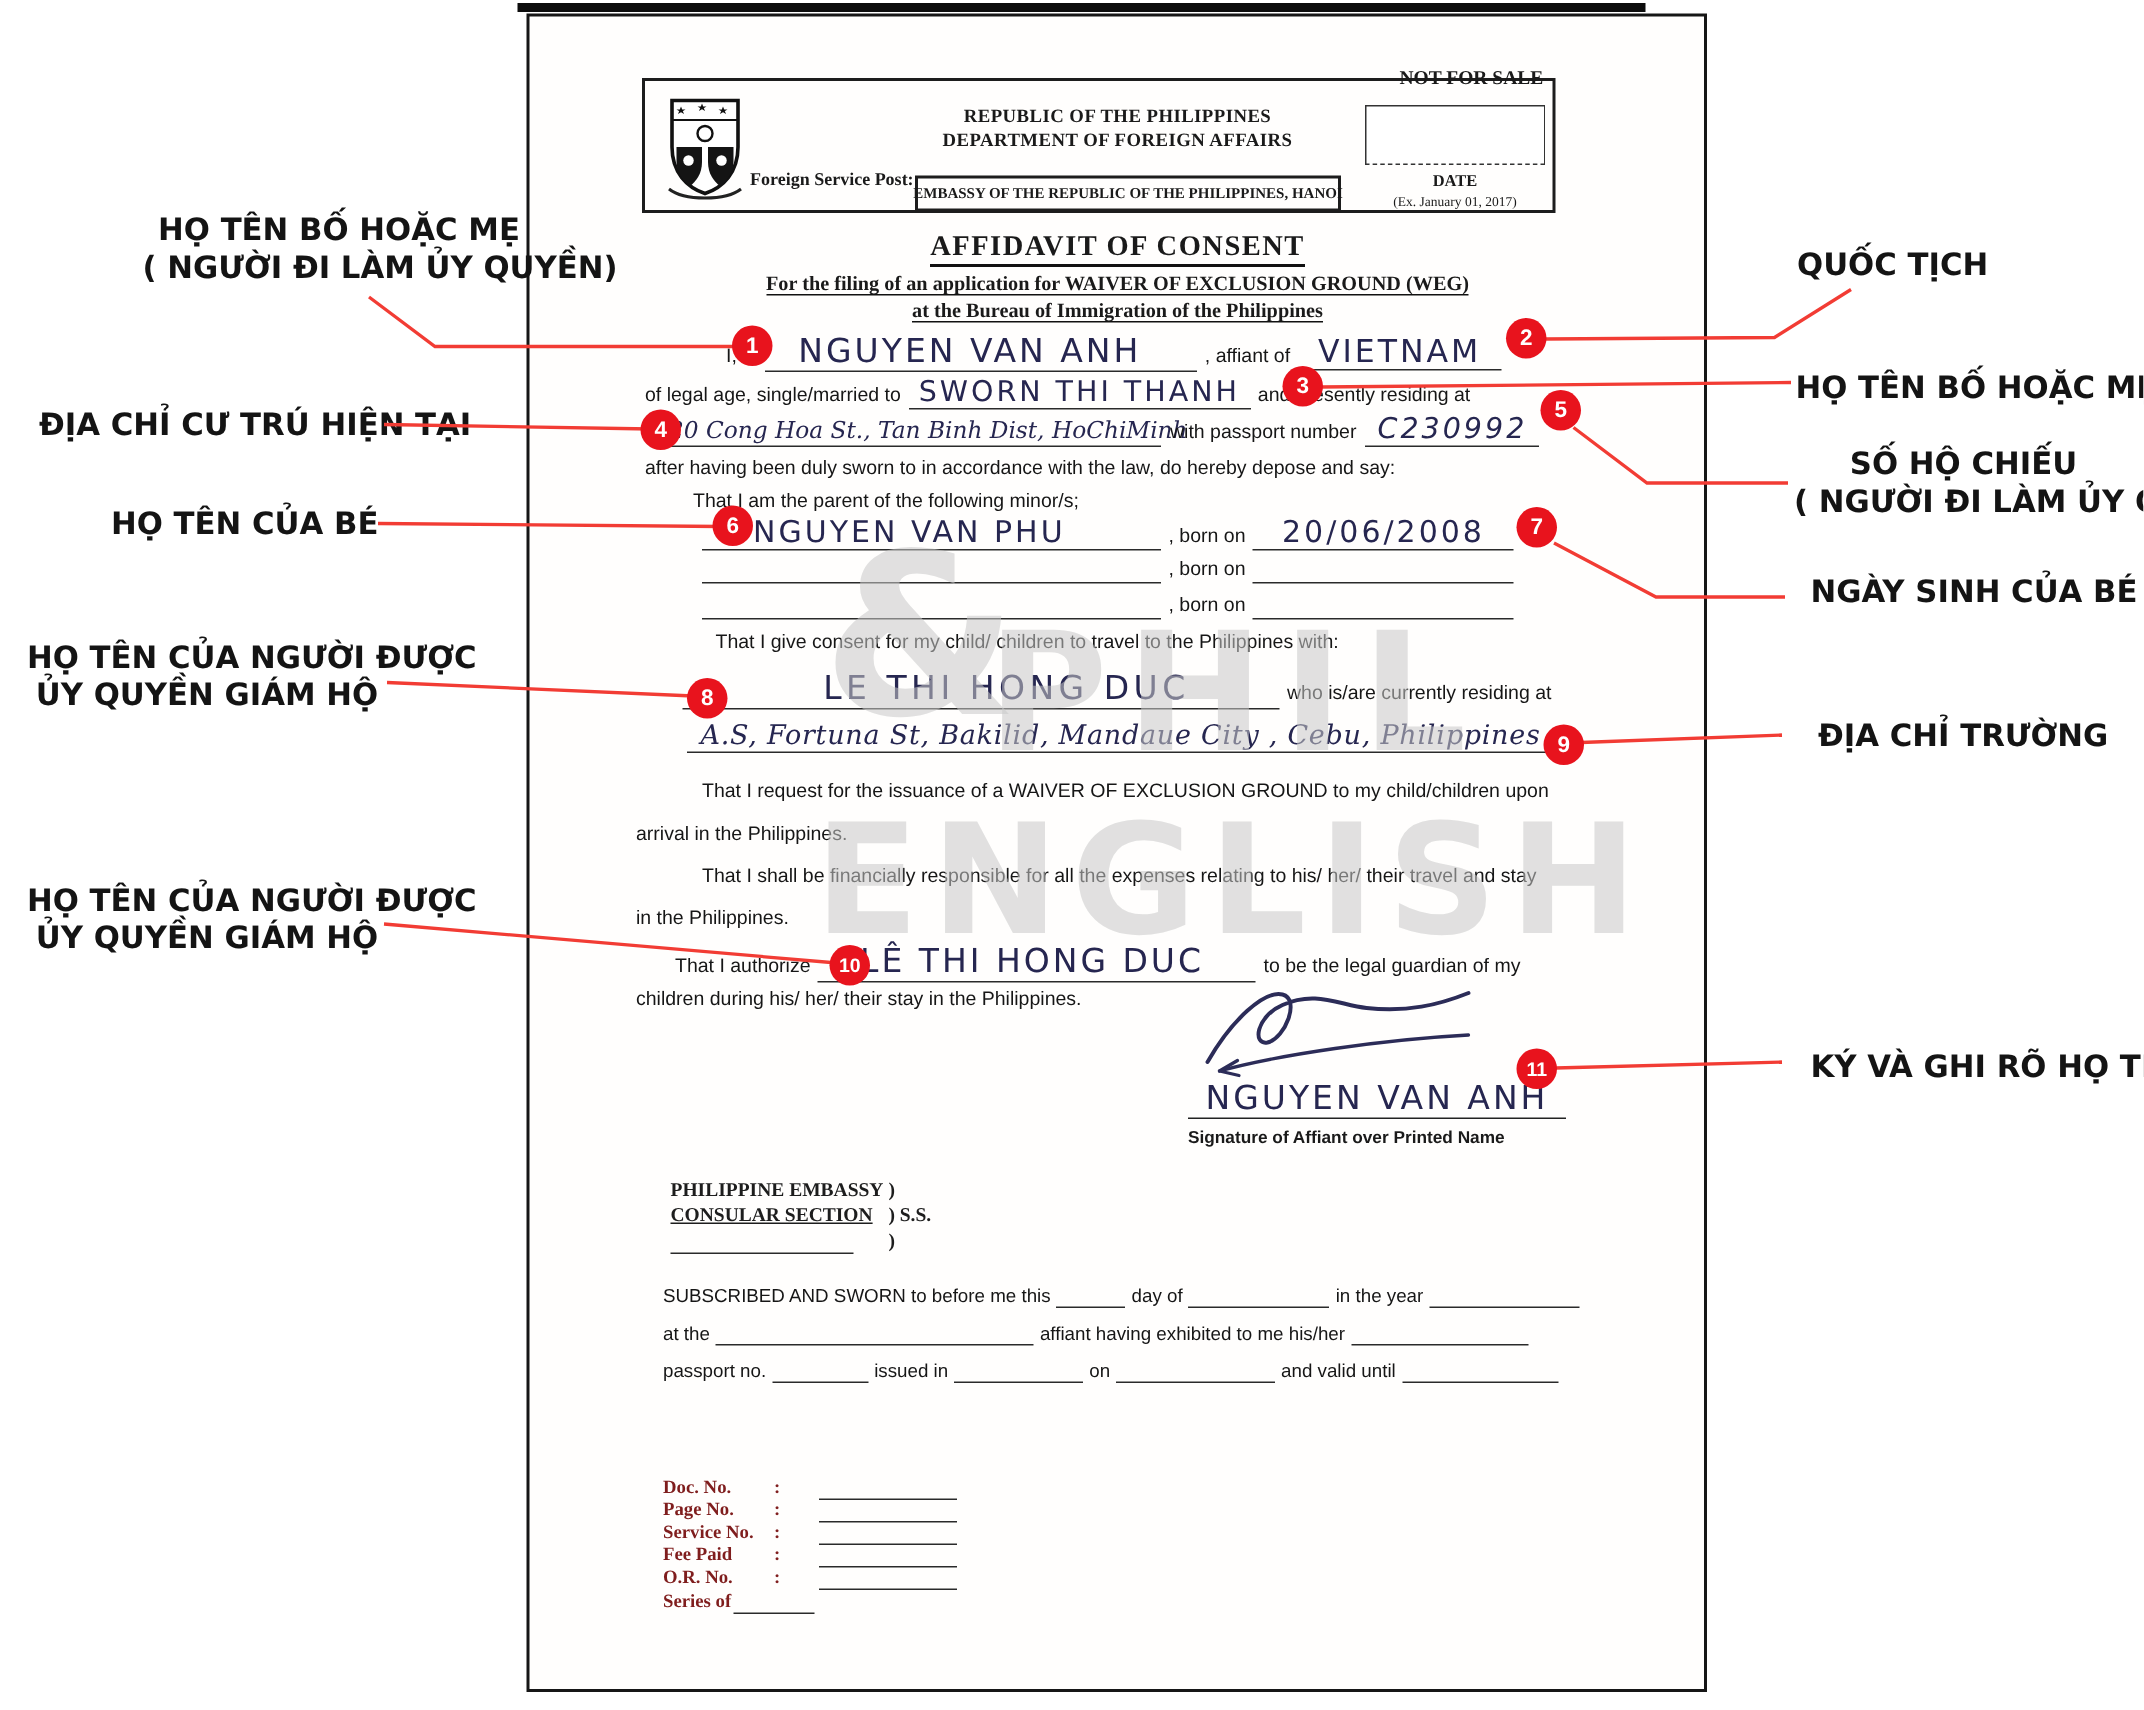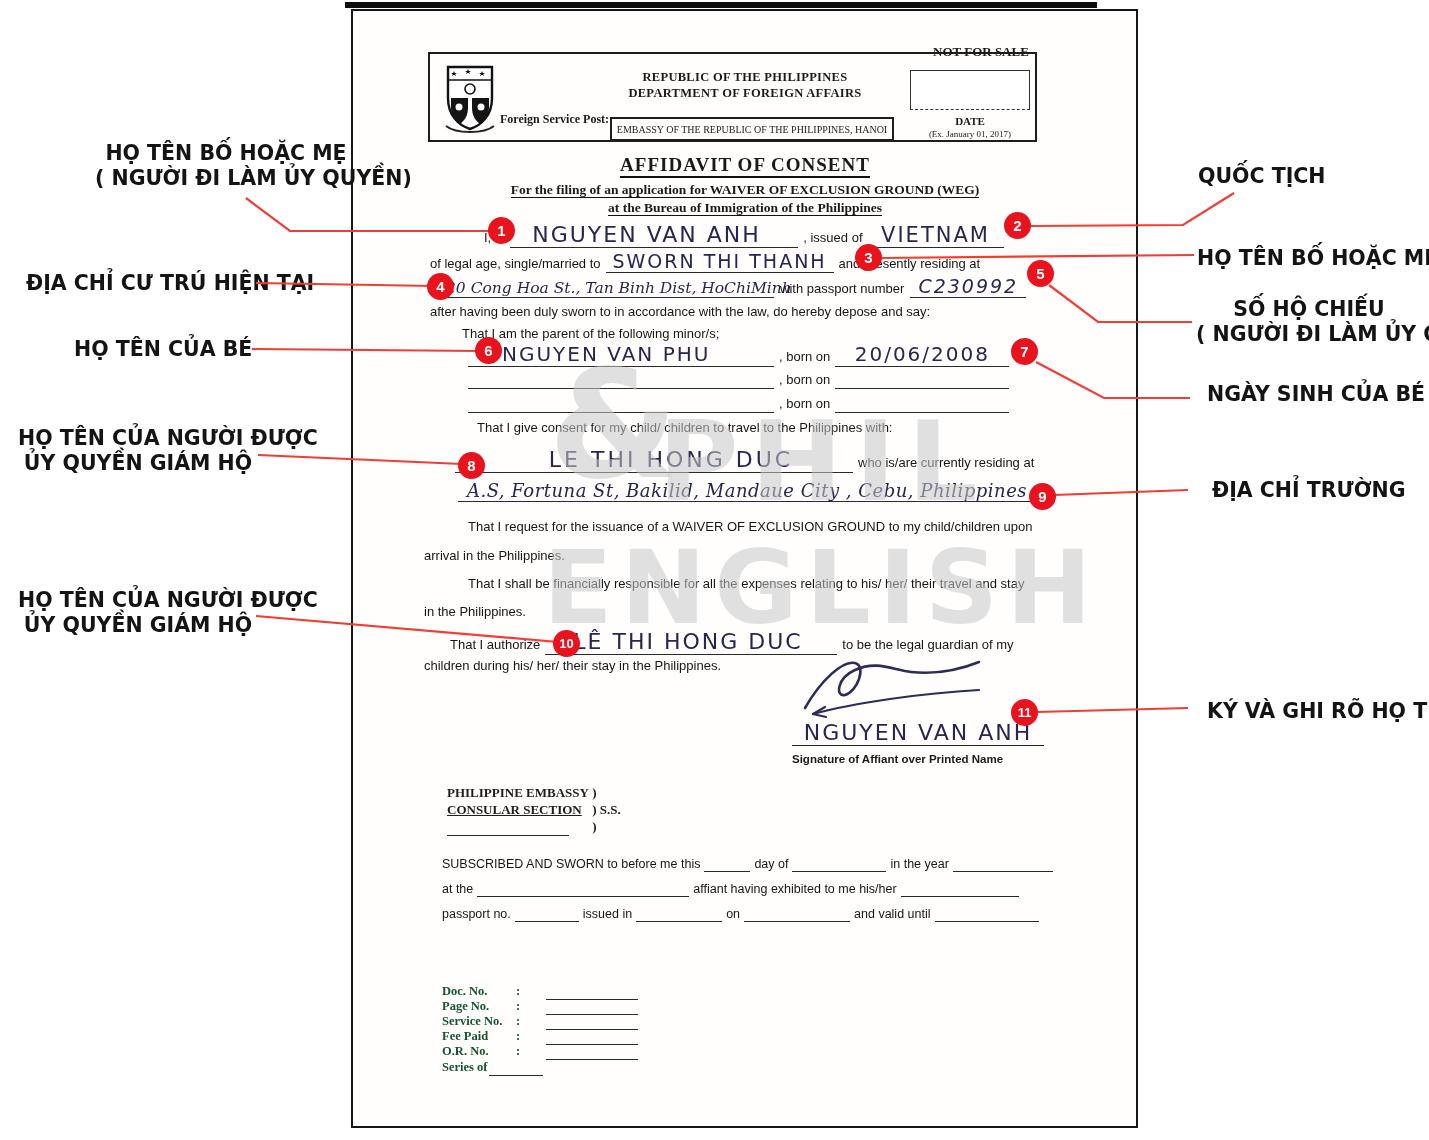--- a/index.html
+++ b/index.html
@@ -19,21 +19,21 @@
   .vnl{position:absolute;z-index:8;font-family:"DejaVu Sans",sans-serif;font-weight:700;
        font-size:20.5px;line-height:25px;color:#141414;white-space:nowrap;}
   .vnc{text-align:center;}
   .marker{position:absolute;width:27px;height:27px;border-radius:50%;background:#e8131d;color:#fff;
           display:flex;align-items:center;justify-content:center;font-weight:700;font-size:15px;z-index:10;}
   .marker.two{font-size:13px;}
   .wm{position:absolute;color:#c9c9c9;opacity:0.55;font-family:"DejaVu Sans",sans-serif;font-weight:700;
       z-index:6;white-space:nowrap;pointer-events:none;}
   #redlines{position:absolute;left:0;top:0;z-index:9;pointer-events:none;}
   .docrow{position:absolute;left:442px;display:flex;align-items:baseline;z-index:3;
-          font-family:"Liberation Serif",serif;font-size:12.5px;font-weight:700;color:#14532d;}
+          font-family:"Liberation Serif",serif;font-size:12.5px;font-weight:700;color:#7f1d1d;}
   .doclabel{display:inline-block;width:74px;}
   .doccolon{display:inline-block;width:14px;}
   .sworn{font-size:12.5px;}
   .notary{position:absolute;z-index:3;font-family:"Liberation Serif",serif;font-weight:700;font-size:13px;color:#1d1d1d;white-space:nowrap;}
 </style>
 </head>
 <body>
 
 <div id="canvas">
 
@@ -55,21 +55,21 @@
       <path d="M7,34 h17 v10 c0,8 -4,13 -8,16 C11,57 7,50 7,44 Z" fill="#141414"></path>
       <path d="M45,34 h-17 v10 c0,8 4,13 8,16 C41,57 45,50 45,44 Z" fill="#141414"></path>
       <circle cx="15" cy="43" r="3.5" fill="#fff"></circle>
       <circle cx="37" cy="43" r="3.5" fill="#fff"></circle>
       <path d="M2,62 C12,70 40,70 50,62" fill="none" stroke="#222" stroke-width="2"></path>
     </svg>
     <div class="abs serif" style="left:150px;top:16px;width:330px;text-align:center;font-size:12.5px;font-weight:600;letter-spacing:0.3px;">REPUBLIC OF THE PHILIPPINES</div>
     <div class="abs serif" style="left:150px;top:32px;width:330px;text-align:center;font-size:12.5px;font-weight:600;letter-spacing:0.3px;">DEPARTMENT OF FOREIGN AFFAIRS</div>
     <div class="abs serif" style="left:70px;top:58px;font-size:12px;font-weight:700;white-space:nowrap;">Foreign Service Post:</div>
     <div class="abs" style="left:180px;top:63px;width:284px;height:24px;border:2px solid #1d1d1d;display:flex;align-items:center;justify-content:center;">
-      <span class="serif" style="font-size:10px;font-weight:400;white-space:nowrap;">EMBASSY OF THE REPUBLIC OF THE PHILIPPINES, HANOI</span>
+      <span class="serif" style="font-size:10px;font-weight:700;white-space:nowrap;">EMBASSY OF THE REPUBLIC OF THE PHILIPPINES, HANOI</span>
     </div>
     <div class="abs serif" style="left:503px;top:-10px;font-size:13px;font-weight:600;white-space:nowrap;">NOT FOR SALE</div>
     <div class="abs" style="left:480px;top:16px;width:120px;height:40px;border:1.5px solid #333;border-bottom-style:dashed;background:#fff;"></div>
     <div class="abs serif" style="left:480px;top:61px;width:120px;text-align:center;font-size:11px;font-weight:700;">DATE</div>
     <div class="abs serif" style="left:470px;top:75px;width:140px;text-align:center;font-size:9px;">(Ex. January 01, 2017)</div>
   </div>
 
   <div class="abs" style="left:352px;top:154px;width:786px;text-align:center;z-index:3;">
     <span class="serif" style="font-size:19px;font-weight:700;letter-spacing:1px;border-bottom:2px solid #111;padding-bottom:1px;">AFFIDAVIT OF CONSENT</span>
   </div>
@@ -77,21 +77,21 @@
     <span class="serif" style="font-size:13.5px;font-weight:700;border-bottom:1.6px solid #111;">For the filing of an application for WAIVER OF EXCLUSION GROUND (WEG)</span>
   </div>
   <div class="abs" style="left:352px;top:198px;width:786px;text-align:center;z-index:3;">
     <span class="serif" style="font-size:13.5px;font-weight:700;border-bottom:1.6px solid #111;">at the Bureau of Immigration of the Philippines</span>
   </div>
 
   <div class="row" style="left:484px;top:222px;gap:5px;">
     <span class="print">I,</span>
     <span class="u" style="width:288px;text-align:left;padding-left:22px;margin-left:14px;">
       <span class="hand">NGUYEN VAN ANH</span></span>
-    <span class="print">, issued of</span>
+    <span class="print">, affiant of</span>
     <span class="u" style="width:136px;">
       <span class="hand" style="font-size:21px;">VIETNAM</span></span>
   </div>
 
   <div class="row" style="left:430px;top:250px;gap:5px;">
     <span class="print">of legal age, single/married to</span>
     <span class="u" style="width:228px;">
       <span class="hand" style="font-size:19px;">SWORN THI THANH</span></span>
     <span class="print">and presently residing at</span>
   </div>

